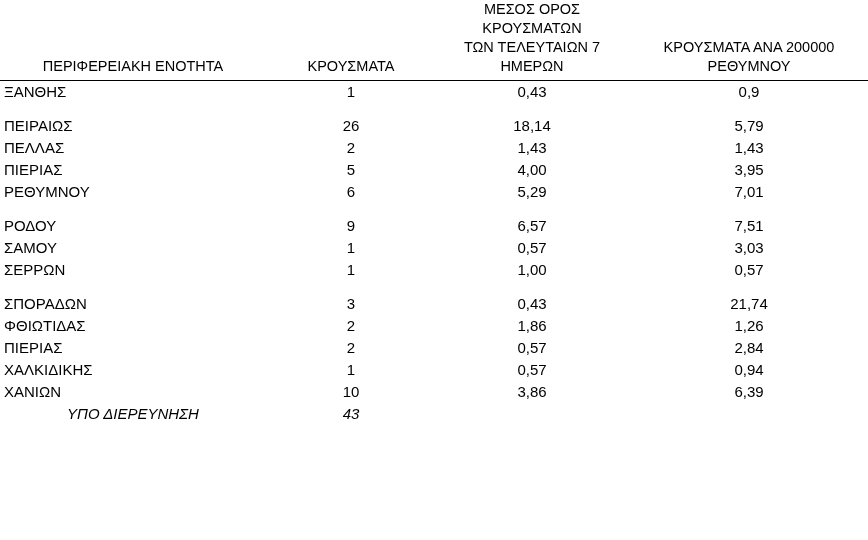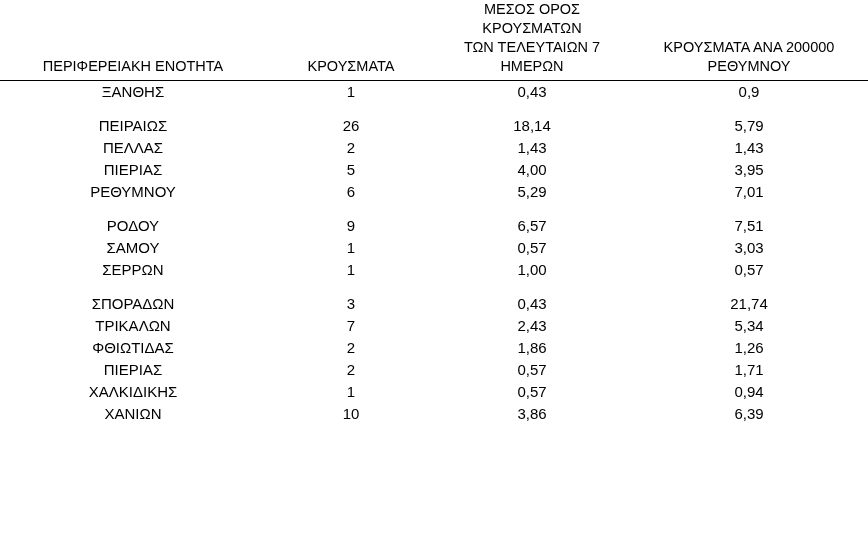--- a/index.html
+++ b/index.html
@@ -52,21 +52,21 @@
     display: block;
   }
 
   tbody td {
     font-size: 15px;
     line-height: 1.0;
     padding: 3.5px 6px;
     vertical-align: middle;
   }
   tbody td.name {
-    text-align: center;
+    text-align: left;
     padding-left: 4px;
   }
   tbody td.num {
     text-align: center;
   }
   tbody tr.spacer td {
     height: 12px;
     padding: 0;
     font-size: 0;
     line-height: 0;
@@ -187,44 +187,44 @@
         <td class="empty"></td>
         <td class="empty"></td>
       </tr>
       <tr class="data-row">
         <td class="name">ΣΠΟΡΑΔΩΝ</td>
         <td class="num">3</td>
         <td class="num">0,43</td>
         <td class="num">21,74</td>
       </tr>
       <tr class="data-row">
-        <td class="name">ΤΡΙΚΑΛΩΝ</td>
-        <td class="num">7</td>
-        <td class="num">2,43</td>
-        <td class="num">5,34</td>
-      </tr>
-      <tr class="data-row">
         <td class="name">ΦΘΙΩΤΙΔΑΣ</td>
         <td class="num">2</td>
         <td class="num">1,86</td>
         <td class="num">1,26</td>
       </tr>
       <tr class="data-row">
         <td class="name">ΠΙΕΡΙΑΣ</td>
         <td class="num">2</td>
         <td class="num">0,57</td>
-        <td class="num">1,71</td>
+        <td class="num">2,84</td>
       </tr>
       <tr class="data-row">
         <td class="name">ΧΑΛΚΙΔΙΚΗΣ</td>
         <td class="num">1</td>
         <td class="num">0,57</td>
         <td class="num">0,94</td>
       </tr>
       <tr class="data-row">
         <td class="name">ΧΑΝΙΩΝ</td>
         <td class="num">10</td>
         <td class="num">3,86</td>
         <td class="num">6,39</td>
       </tr>
+      <tr class="data-row last-row">
+        <td class="name">ΥΠΟ ΔΙΕΡΕΥΝΗΣΗ</td>
+        <td class="num">43</td>
+        <td class="num"></td>
+        <td class="num"></td>
+      </tr>
     </tbody>
   </table>
 </div>
 
 </body></html>

